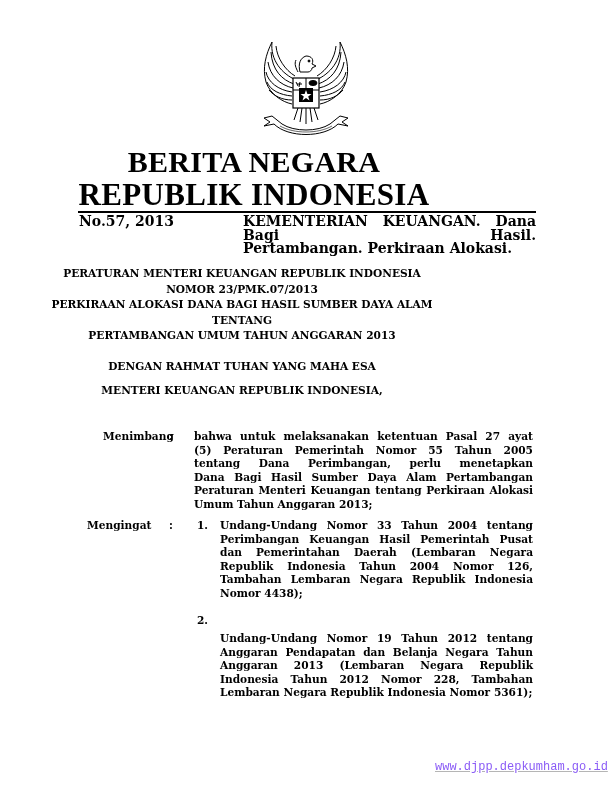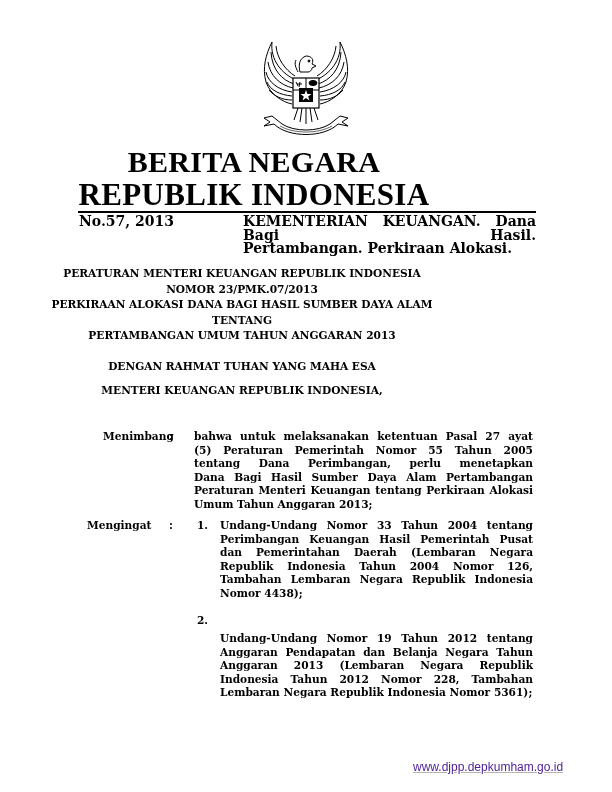--- a/index.html
+++ b/index.html
@@ -28,22 +28,22 @@
   #menimbang-label { left: 87px; top: 430px; margin-left: 16px; }
   #menimbang-colon { left: 169px; top: 430px; }
   #menimbang-text { left: 194px; top: 430px; width: 339px; }
   #mengingat-label { left: 87px; top: 519px; }
   #mengingat-colon { left: 169px; top: 519px; }
   .num { font-size: 10.6px; font-weight: bold; line-height: 13.6px; }
   #item1-num { left: 197px; top: 519px; }
   #item1-text { left: 220px; top: 519px; width: 313px; }
   #item2-num { left: 197px; top: 614px; }
   #item2-text { left: 220px; top: 632px; width: 313px; }
-  #footer-link { left: 413px; top: 760px; font-family: Liberation Sans, sans-serif; font-size: 12px;
-                 color: #4c1d95; text-decoration: underline; text-decoration-color: #b5b5b5; }
+  #footer-link { left: 435px; top: 760px; font-family: Liberation Mono, monospace; font-size: 12px;
+                 color: #8b5cf6; text-decoration: underline; text-decoration-color: #b5b5b5; }
 </style>
 </head>
 <body>
 
 <div id="emblem" class="abs">
   <svg width="96" height="104" viewBox="0 0 96 104" fill="none" stroke="#000" stroke-width="1">
 
     <path d="M38 42 C 24 36, 12 22, 14 4 C 8 16, 4 30, 8 44 C 12 56, 24 64, 34 66"></path>
     <path d="M36 46 C 24 42, 14 32, 13 14"></path>
     <path d="M35 50 C 22 47, 12 38, 10 24"></path>

